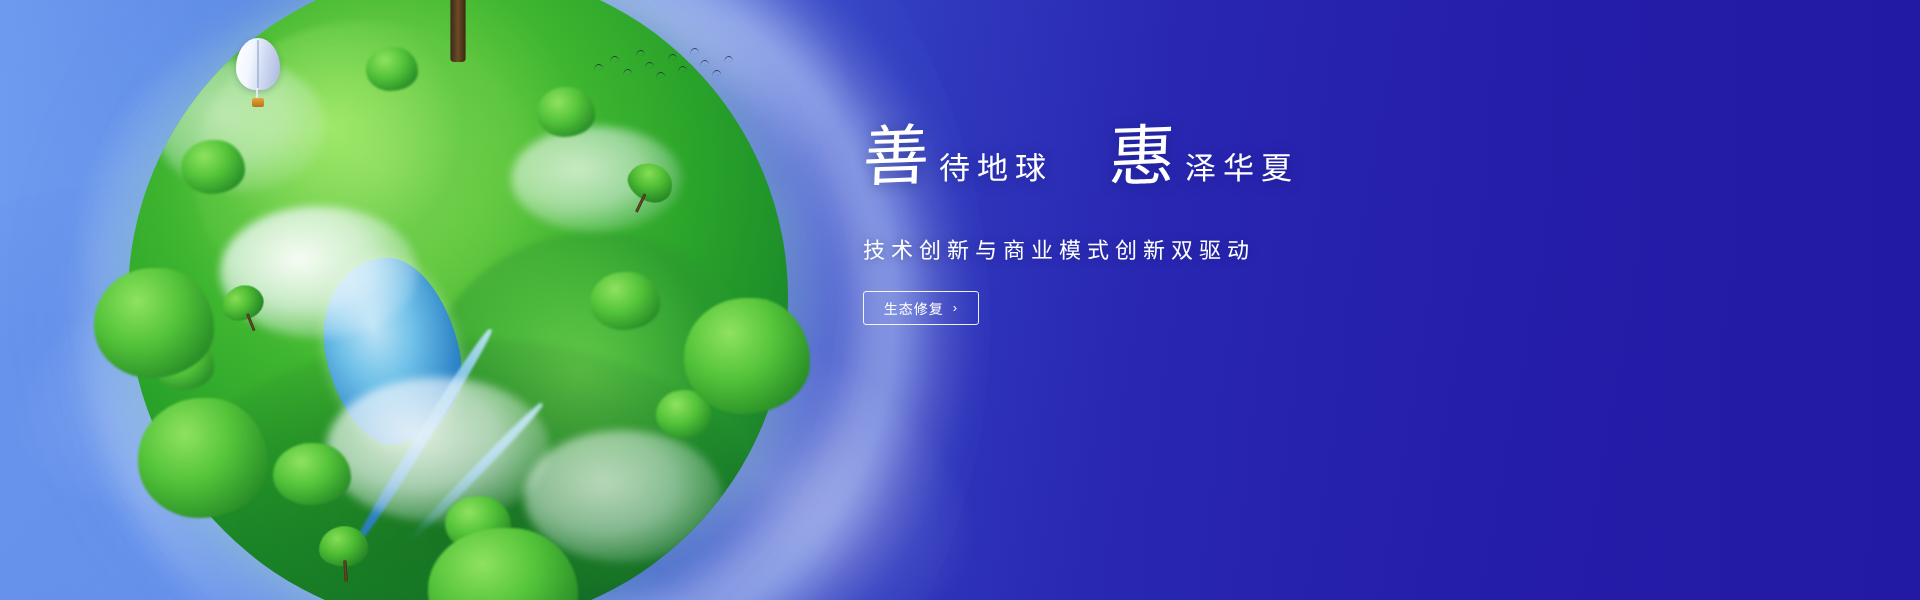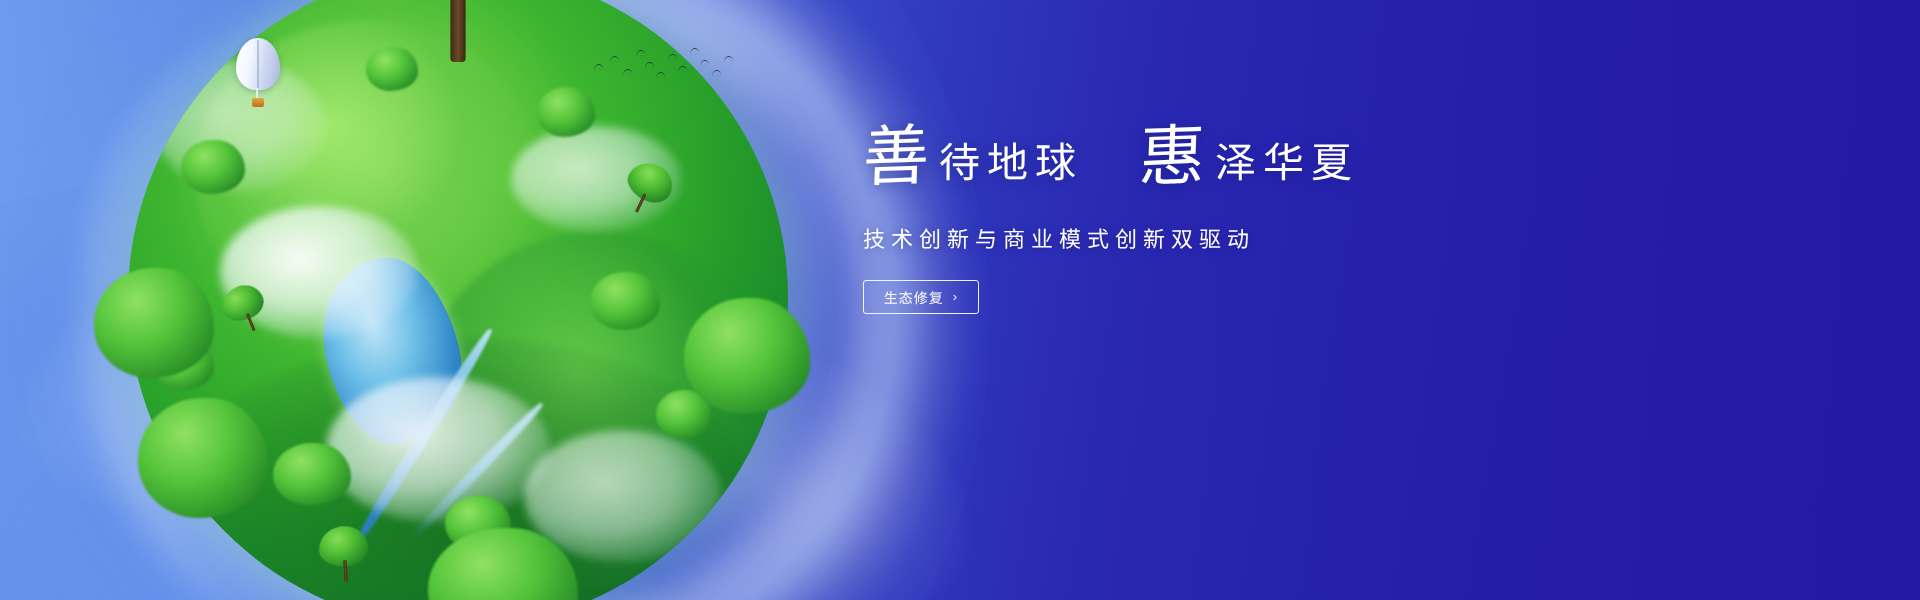--- a/index.html
+++ b/index.html
@@ -284,31 +284,31 @@
     font-family: "DejaVu Serif", "Liberation Serif", serif;
     font-size: 66px;
     font-weight: 400;
     letter-spacing: 0;
     transform: skewX(-4deg) rotate(-2deg);
     display: inline-block;
     line-height: 0.95;
   }
   .brush-tail {
     font-family: "Liberation Serif", "DejaVu Serif", serif;
-    font-size: 41px;
+    font-size: 31px;
     letter-spacing: 7px;
     margin-left: 10px;
     padding-bottom: 5px;
     display: inline-block;
     text-align: right;
   }
   .headline-gap { width: 56px; }
 
   .subtitle {
-    margin-top: 32px;
+    margin-top: 43px;
     color: #ffffff;
     font-size: 22px;
     letter-spacing: 6px;
     white-space: nowrap;
     text-shadow: 0 1px 10px rgba(10,20,90,0.35);
   }
   .desc {
     margin-top: 18px;
     color: rgba(255,255,255,0.94);
     font-size: 15px;

